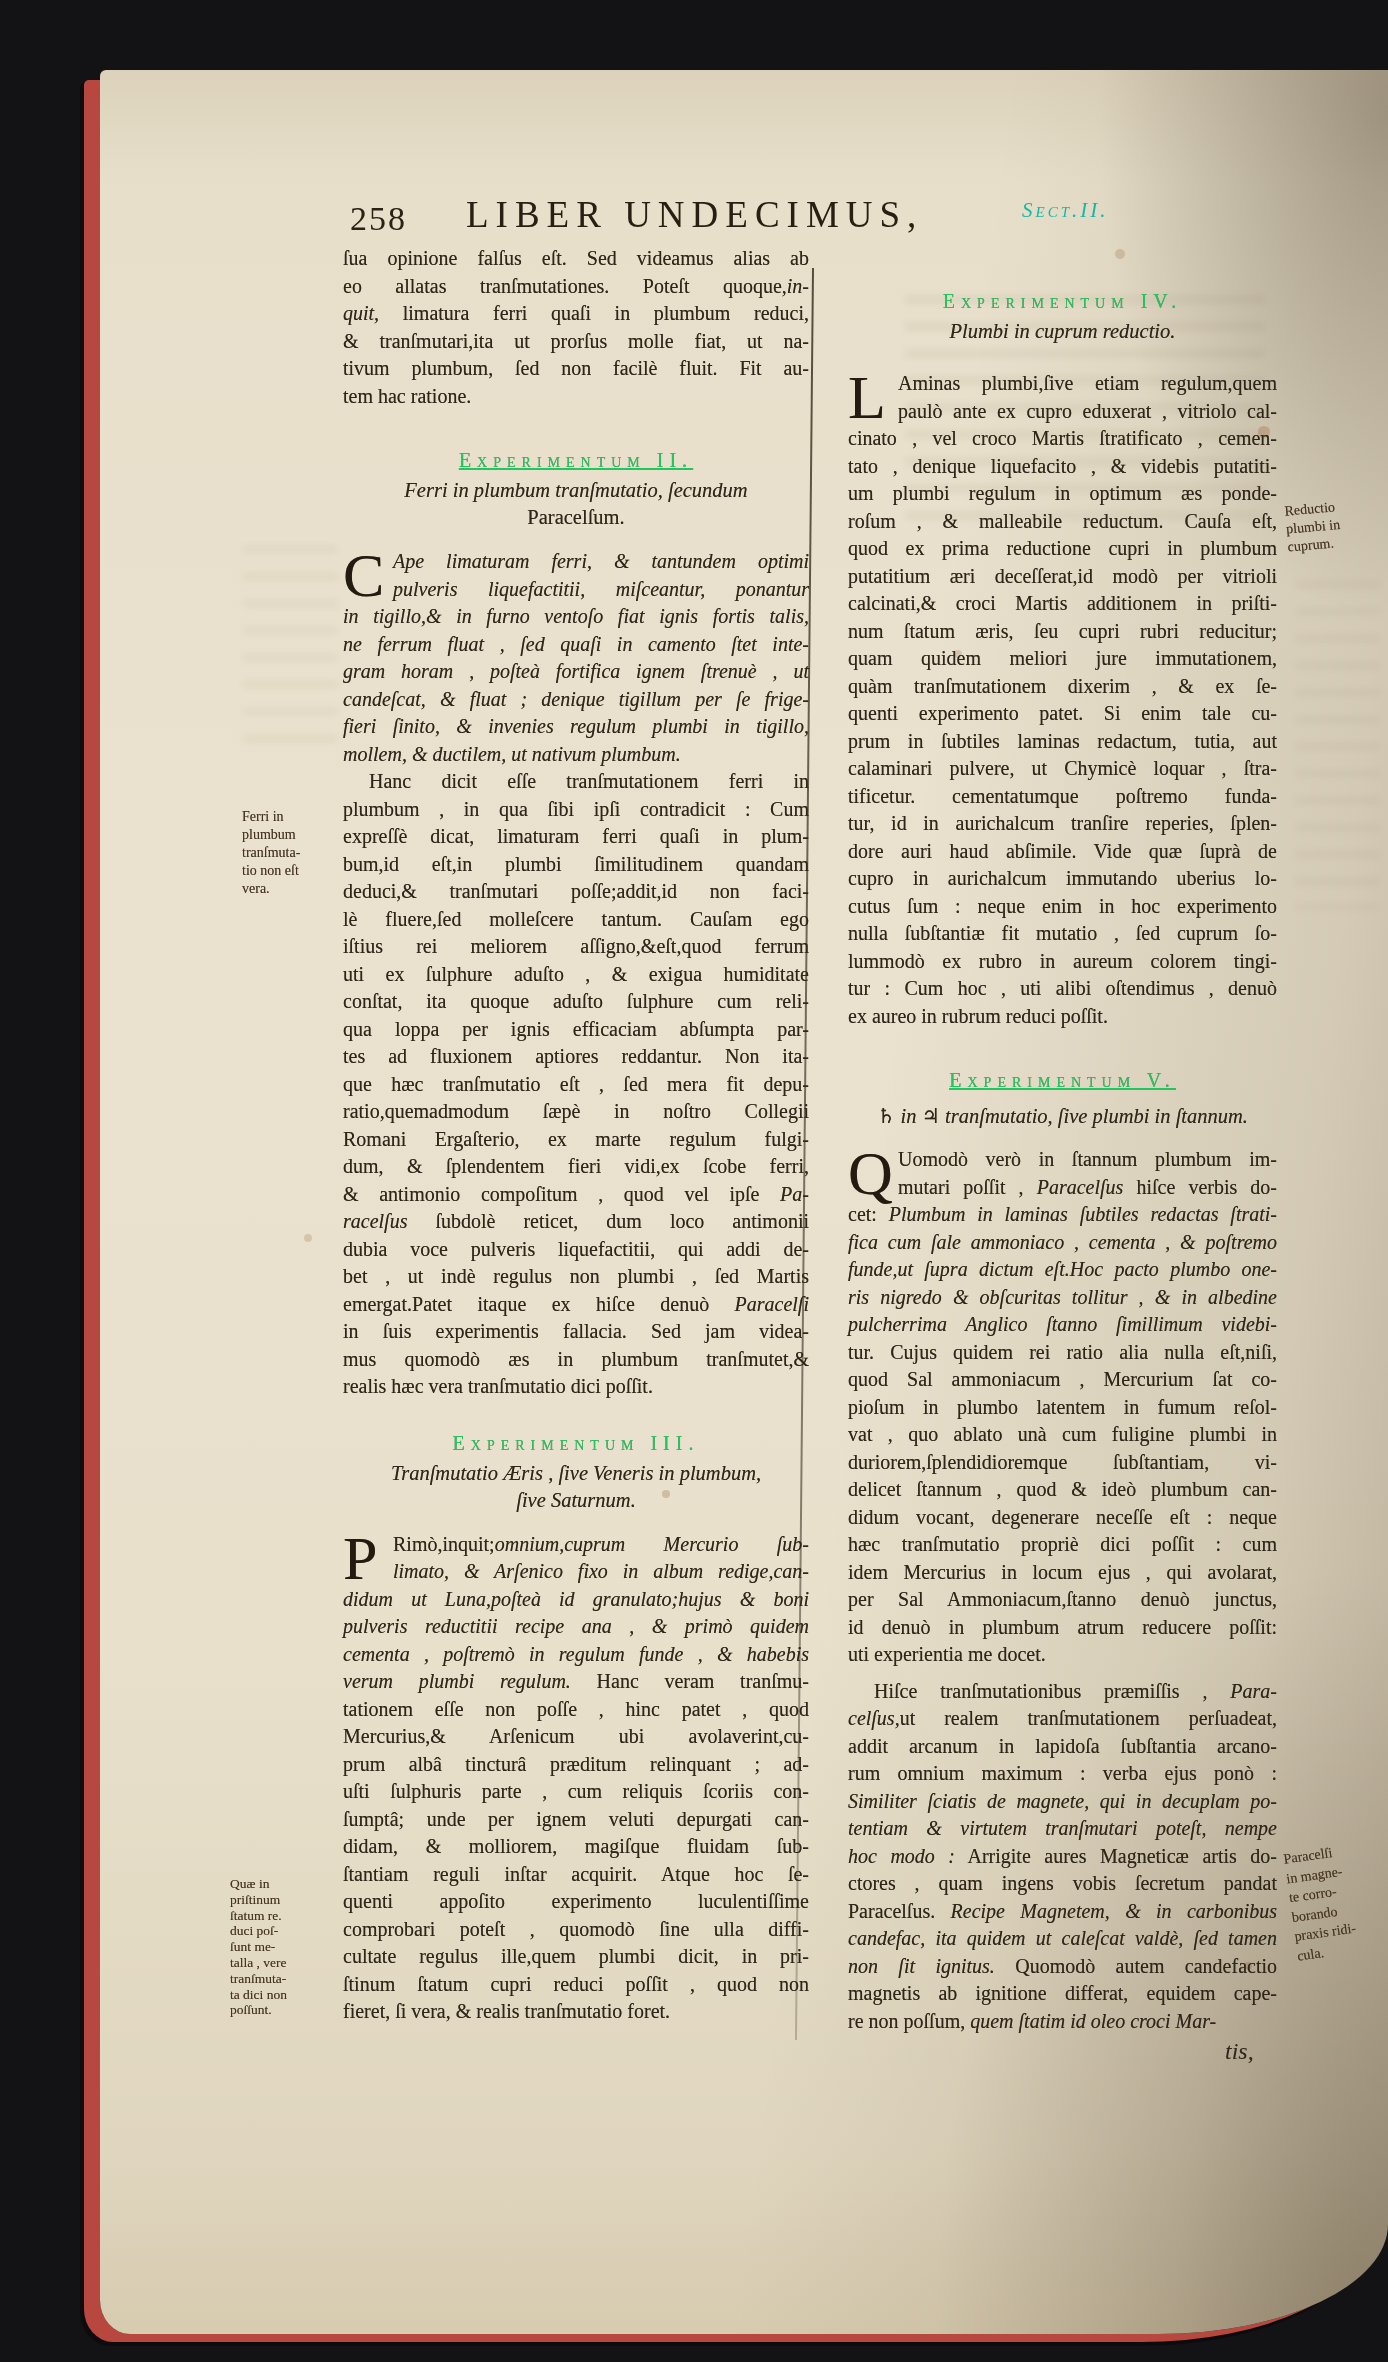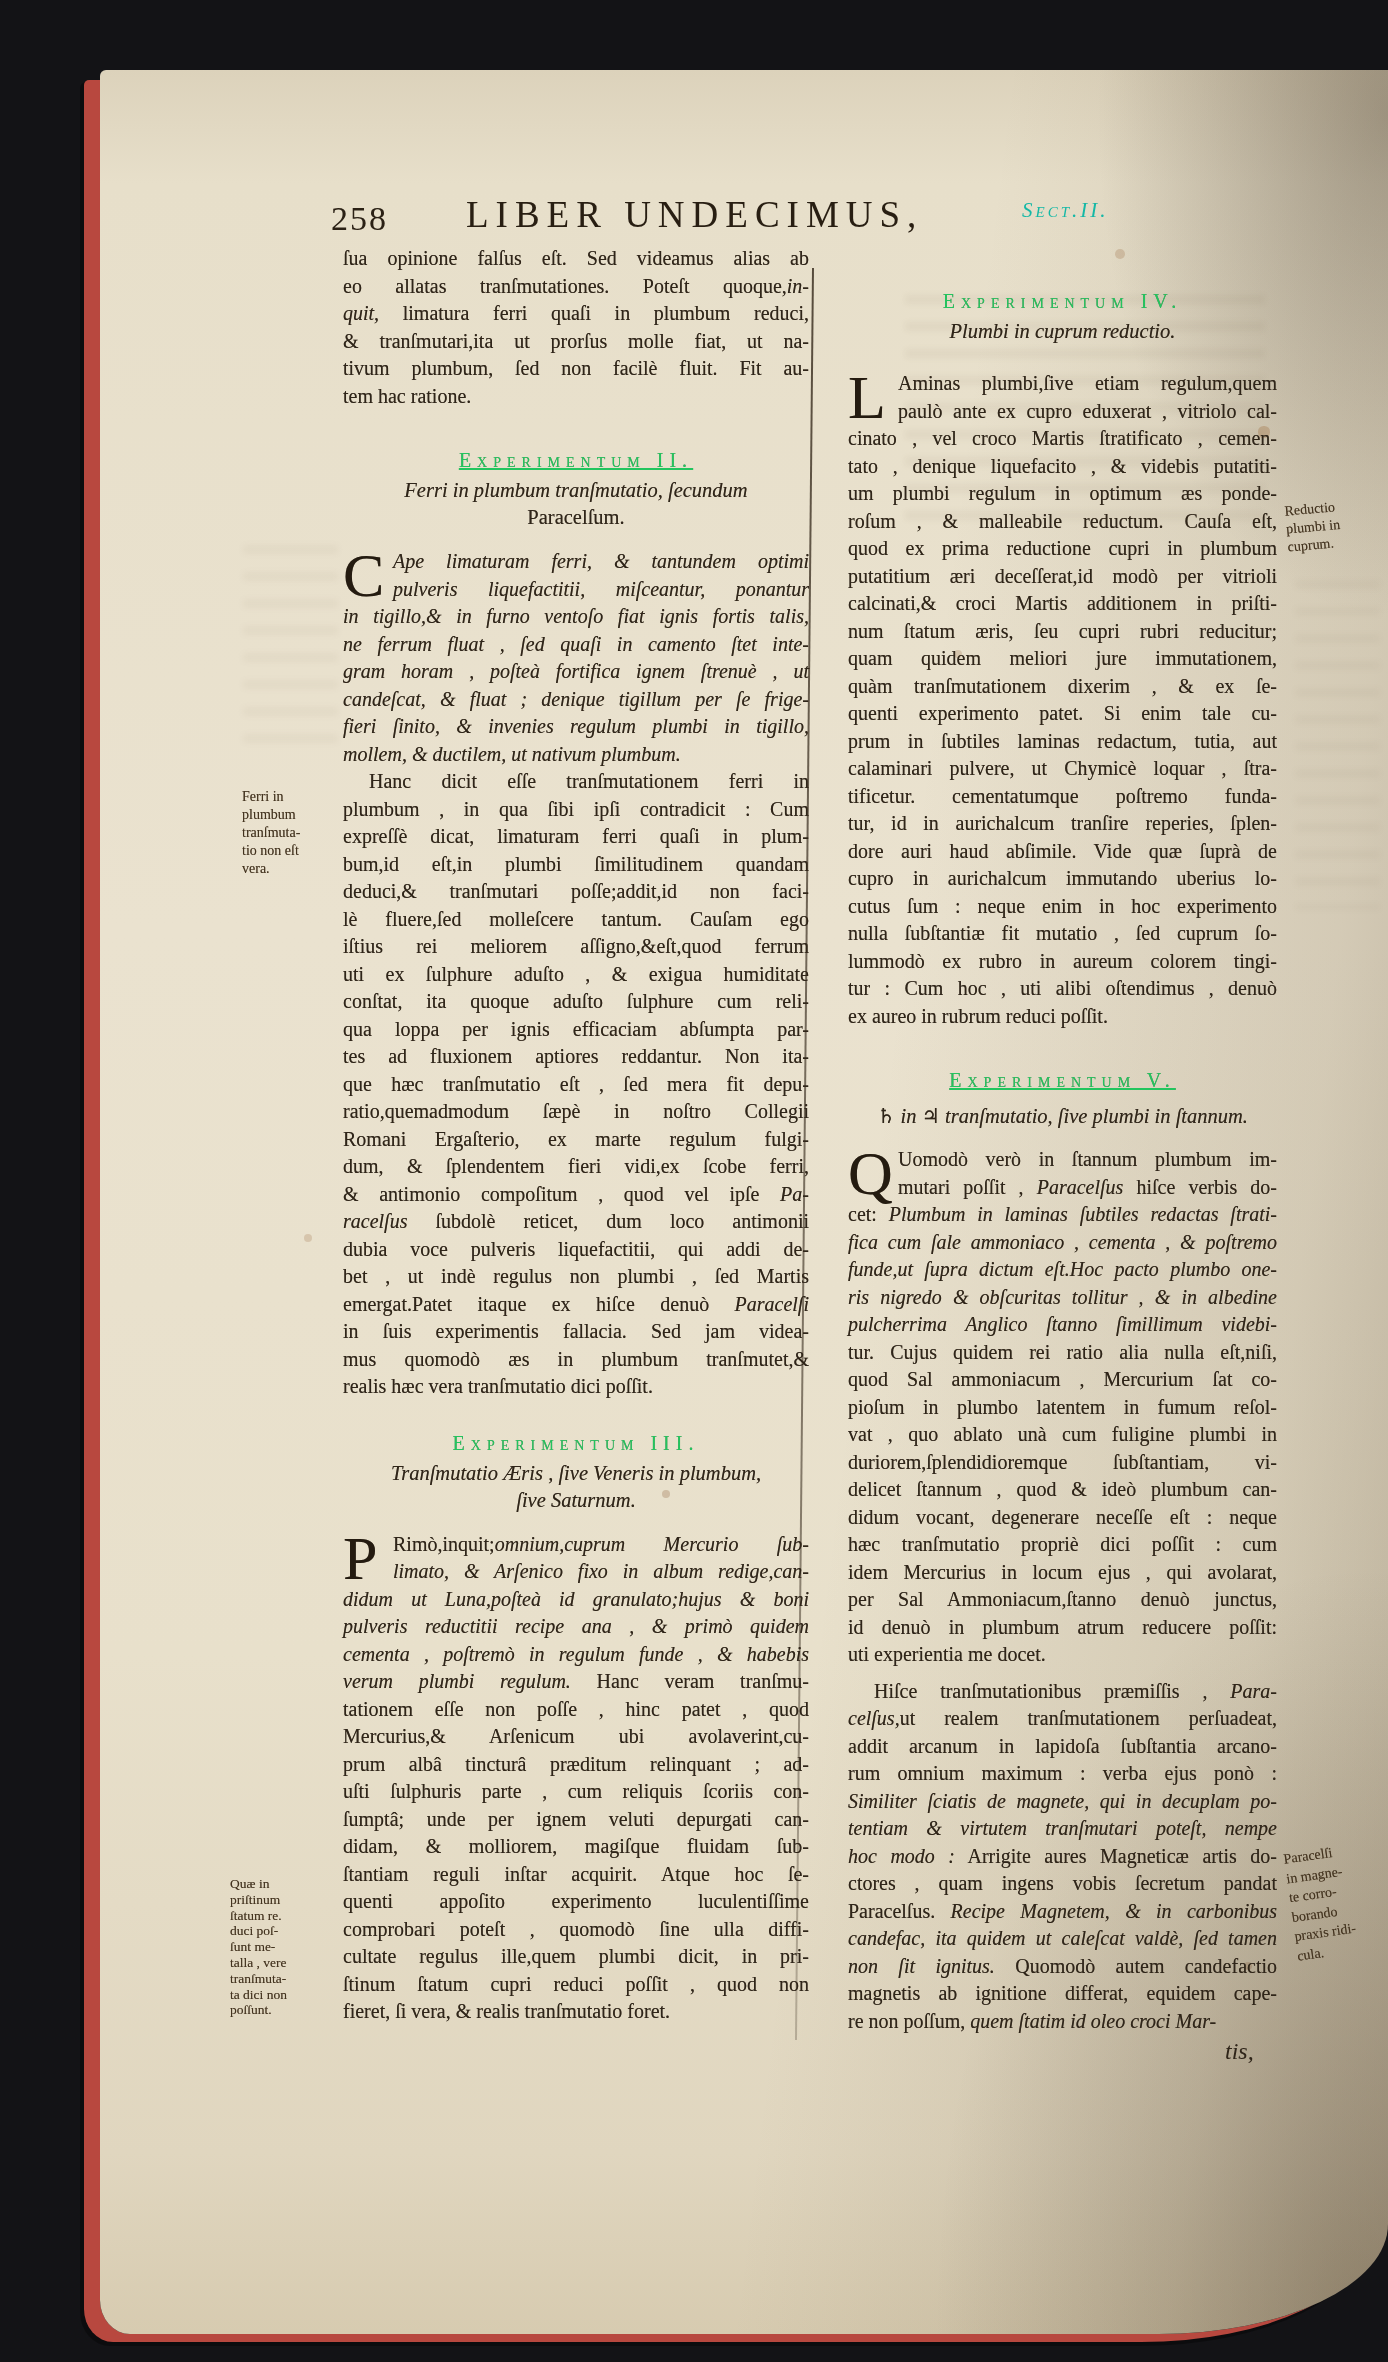--- a/index.html
+++ b/index.html
@@ -13,21 +13,21 @@
     position:absolute;left:100px;top:70px;width:1288px;height:2264px;
     background:
       radial-gradient(ellipse at 100% 2%, rgba(45,33,20,.30), rgba(0,0,0,0) 16%),
       radial-gradient(ellipse at 98% 100%, rgba(50,36,20,.28), rgba(0,0,0,0) 24%),
       linear-gradient(97deg, rgba(0,0,0,0) 58%, rgba(96,78,50,.16) 86%, rgba(78,60,36,.30) 100%),
       linear-gradient(180deg,#dcd2bb 0%,#e7dfca 5%,#eae2cf 38%,#e8e0cb 70%,#e0d6bf 92%,#d7cbb0 100%);
     border-radius:6px 0 230px 30px / 6px 0 110px 34px;
     box-shadow:-17px 9px 0 -1px #b8483f, -20px 12px 0 0 rgba(0,0,0,.35);
   }
   
-  #pagenum{position:absolute;left:331px;top:200px;font-size:34px;color:#2b2115;letter-spacing:2px;}
+  #pagenum{position:absolute;left:350px;top:200px;font-size:34px;color:#2b2115;letter-spacing:2px;}
   #runtitle{position:absolute;left:466px;top:193px;font-size:37px;color:#281e12;letter-spacing:7px;white-space:nowrap;}
   #runsect{position:absolute;left:1022px;top:198px;font-size:21px;color:#14b8a6;font-variant:small-caps;letter-spacing:3px;white-space:nowrap;font-style:italic;}
   
   .col{position:absolute;color:#2f2519;font-size:20px;text-shadow:0 0 .5px rgba(47,37,25,.55);}
   #col-left{left:343px;top:247px;width:466px;}
   #col-right{left:848px;top:286px;width:429px;}
   #divider{position:absolute;left:812px;top:268px;width:2px;height:1772px;
     background:linear-gradient(180deg,rgba(50,38,24,.8),rgba(50,38,24,.55) 70%,rgba(50,38,24,.25));
     transform:rotate(.55deg);transform-origin:top center;}
   .line{height:27.5px;text-align:justify;text-align-last:justify;white-space:nowrap;white-space:normal;}
@@ -37,21 +37,21 @@
   .exp-head{font-variant:small-caps;letter-spacing:6px;font-size:20px;line-height:30px;
     text-align:center;color:#22c55e;white-space:nowrap;}
   .subhead{margin-top:4px;font-size:20.5px;}
   .subhead .line{height:27px;text-align:center;text-align-last:center;}
   .para.indent .line:first-child{padding-left:26px;box-sizing:border-box;}
   .dropcap{float:left;width:50px;height:54px;font-size:62px;line-height:50px;
     font-style:normal;color:#241b10;}
   .gap-1{margin-top:9px;} .gap-2{margin-top:17px;} .gap-3{margin-top:25px;} .gap-4{margin-top:33px;text-decoration:underline;}
   
   .mnote{position:absolute;color:#43331f;font-size:14px;line-height:18px;text-shadow:0 0 .4px rgba(67,51,31,.5);}
-  #mn-l1{left:242px;top:788px;width:112px;}
+  #mn-l1{left:242px;top:808px;width:112px;}
   #mn-l2{left:230px;top:1876px;width:112px;font-size:13.5px;line-height:15.8px;}
   #mn-r1{left:1286px;top:498px;width:106px;transform:rotate(-5deg);}
   #mn-r2{left:1290px;top:1842px;width:104px;transform:rotate(-8deg);line-height:19.5px;}
   
   #catchword{position:absolute;left:1225px;top:2038px;font-size:24px;font-style:italic;color:#2f2519;}
   
   .ghost{position:absolute;background:repeating-linear-gradient(180deg,rgba(102,82,56,.14) 0 9px,rgba(0,0,0,0) 9px 27px);
     filter:blur(3px);opacity:.45;pointer-events:none;}
   #ghost1{left:905px;top:295px;width:360px;height:225px;}
   #ghost2{left:1295px;top:580px;width:85px;height:330px;opacity:.3;}

